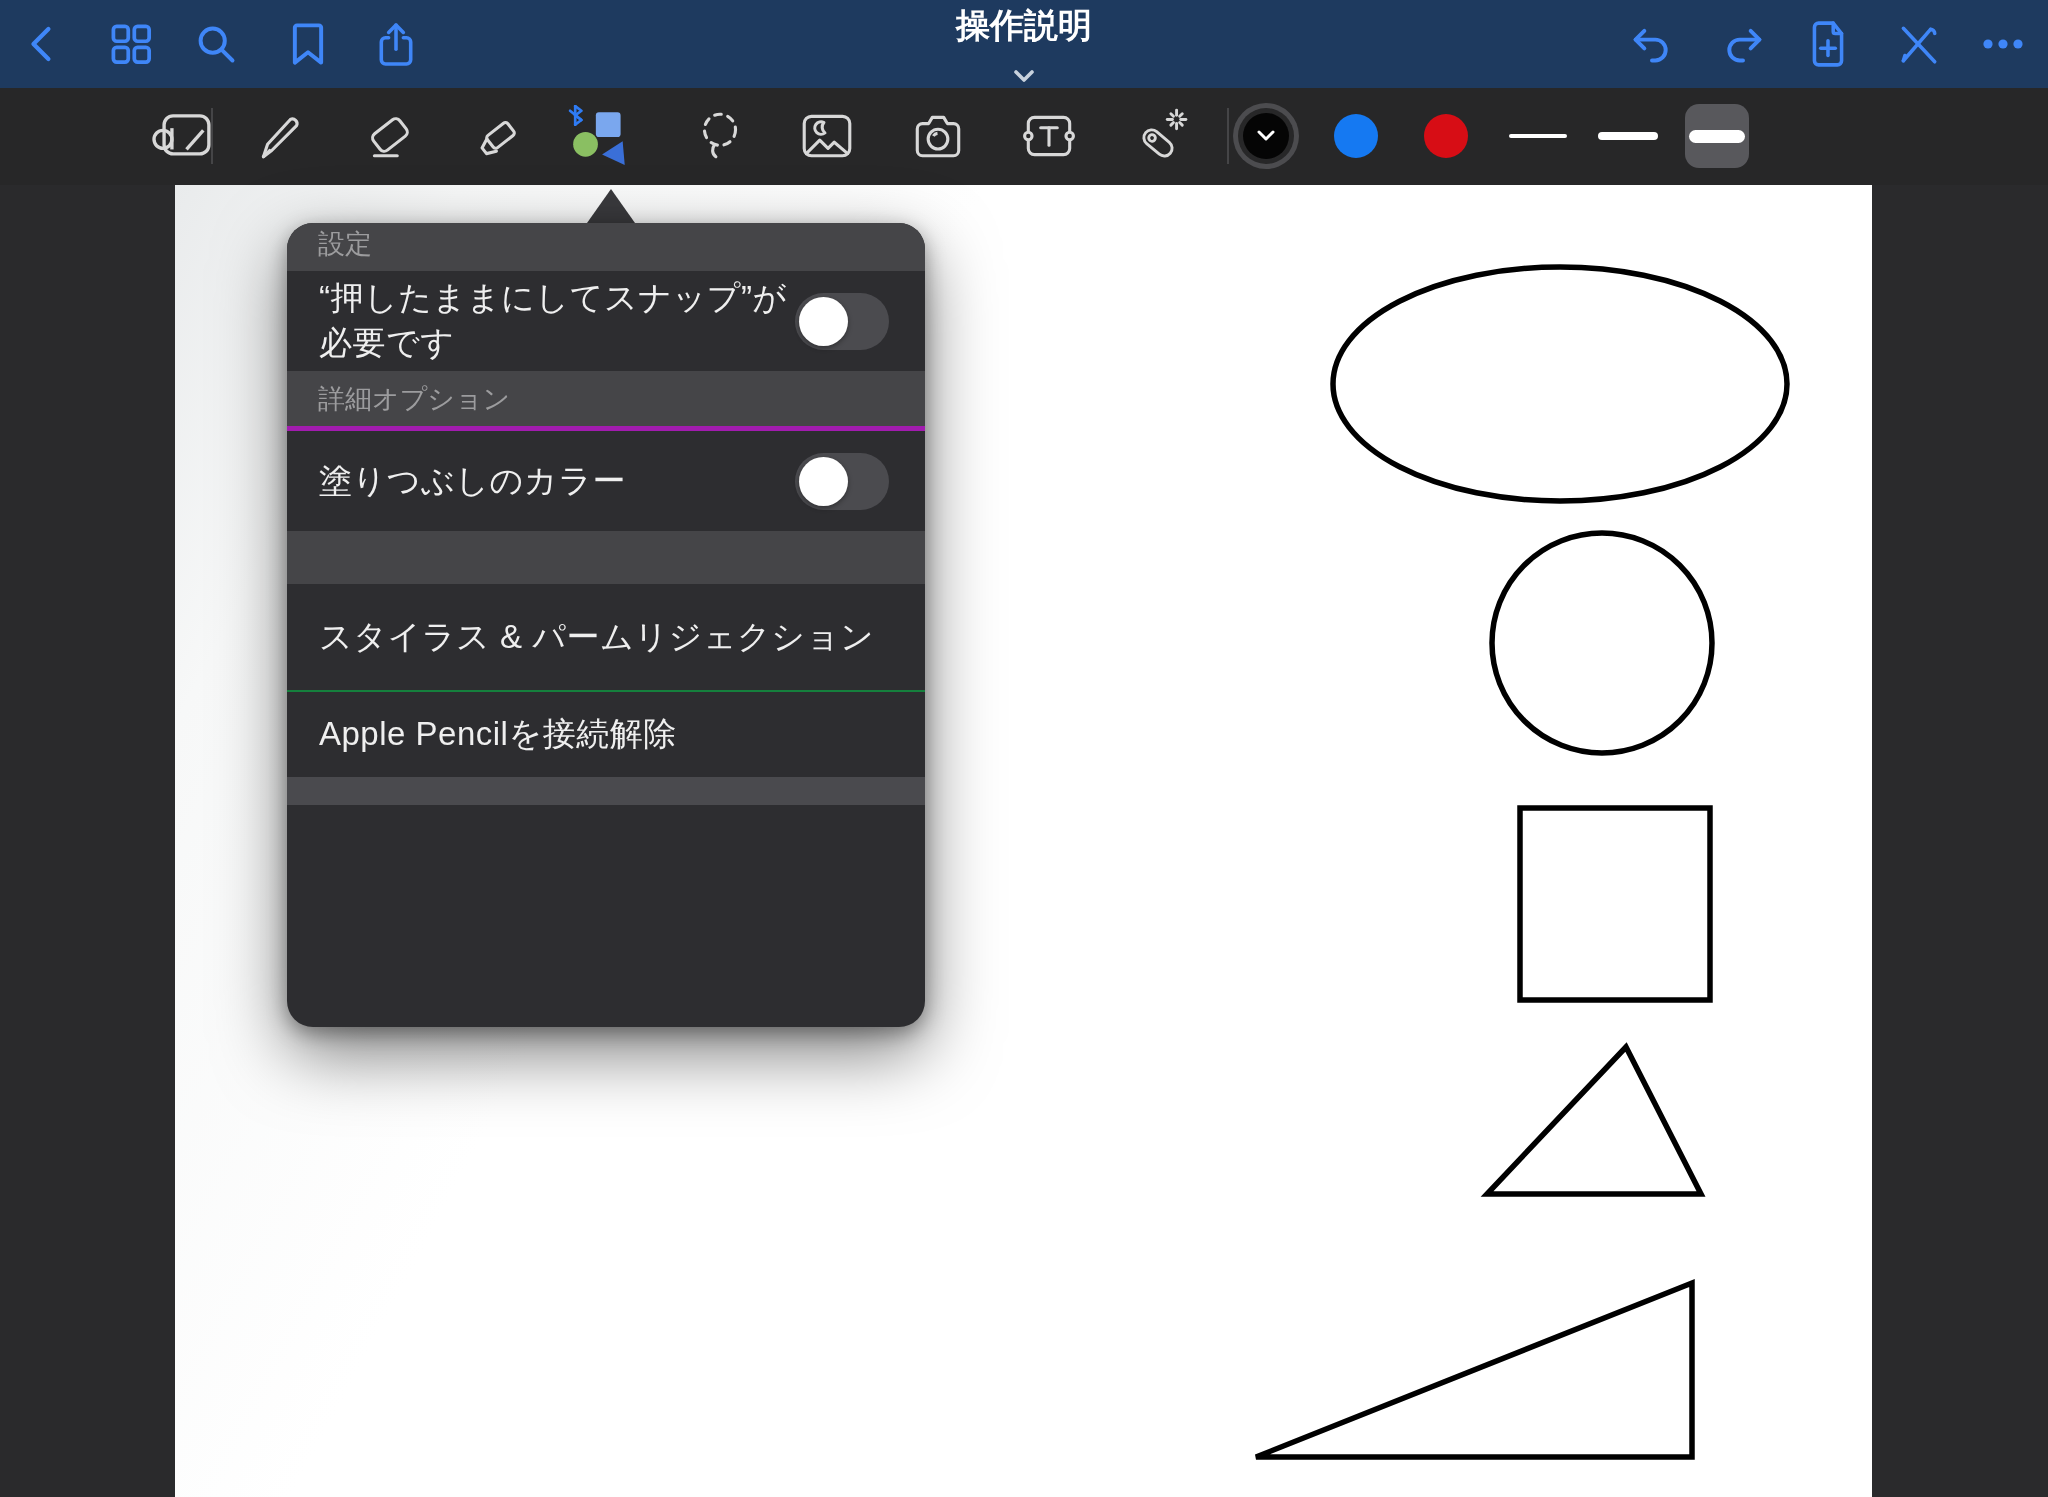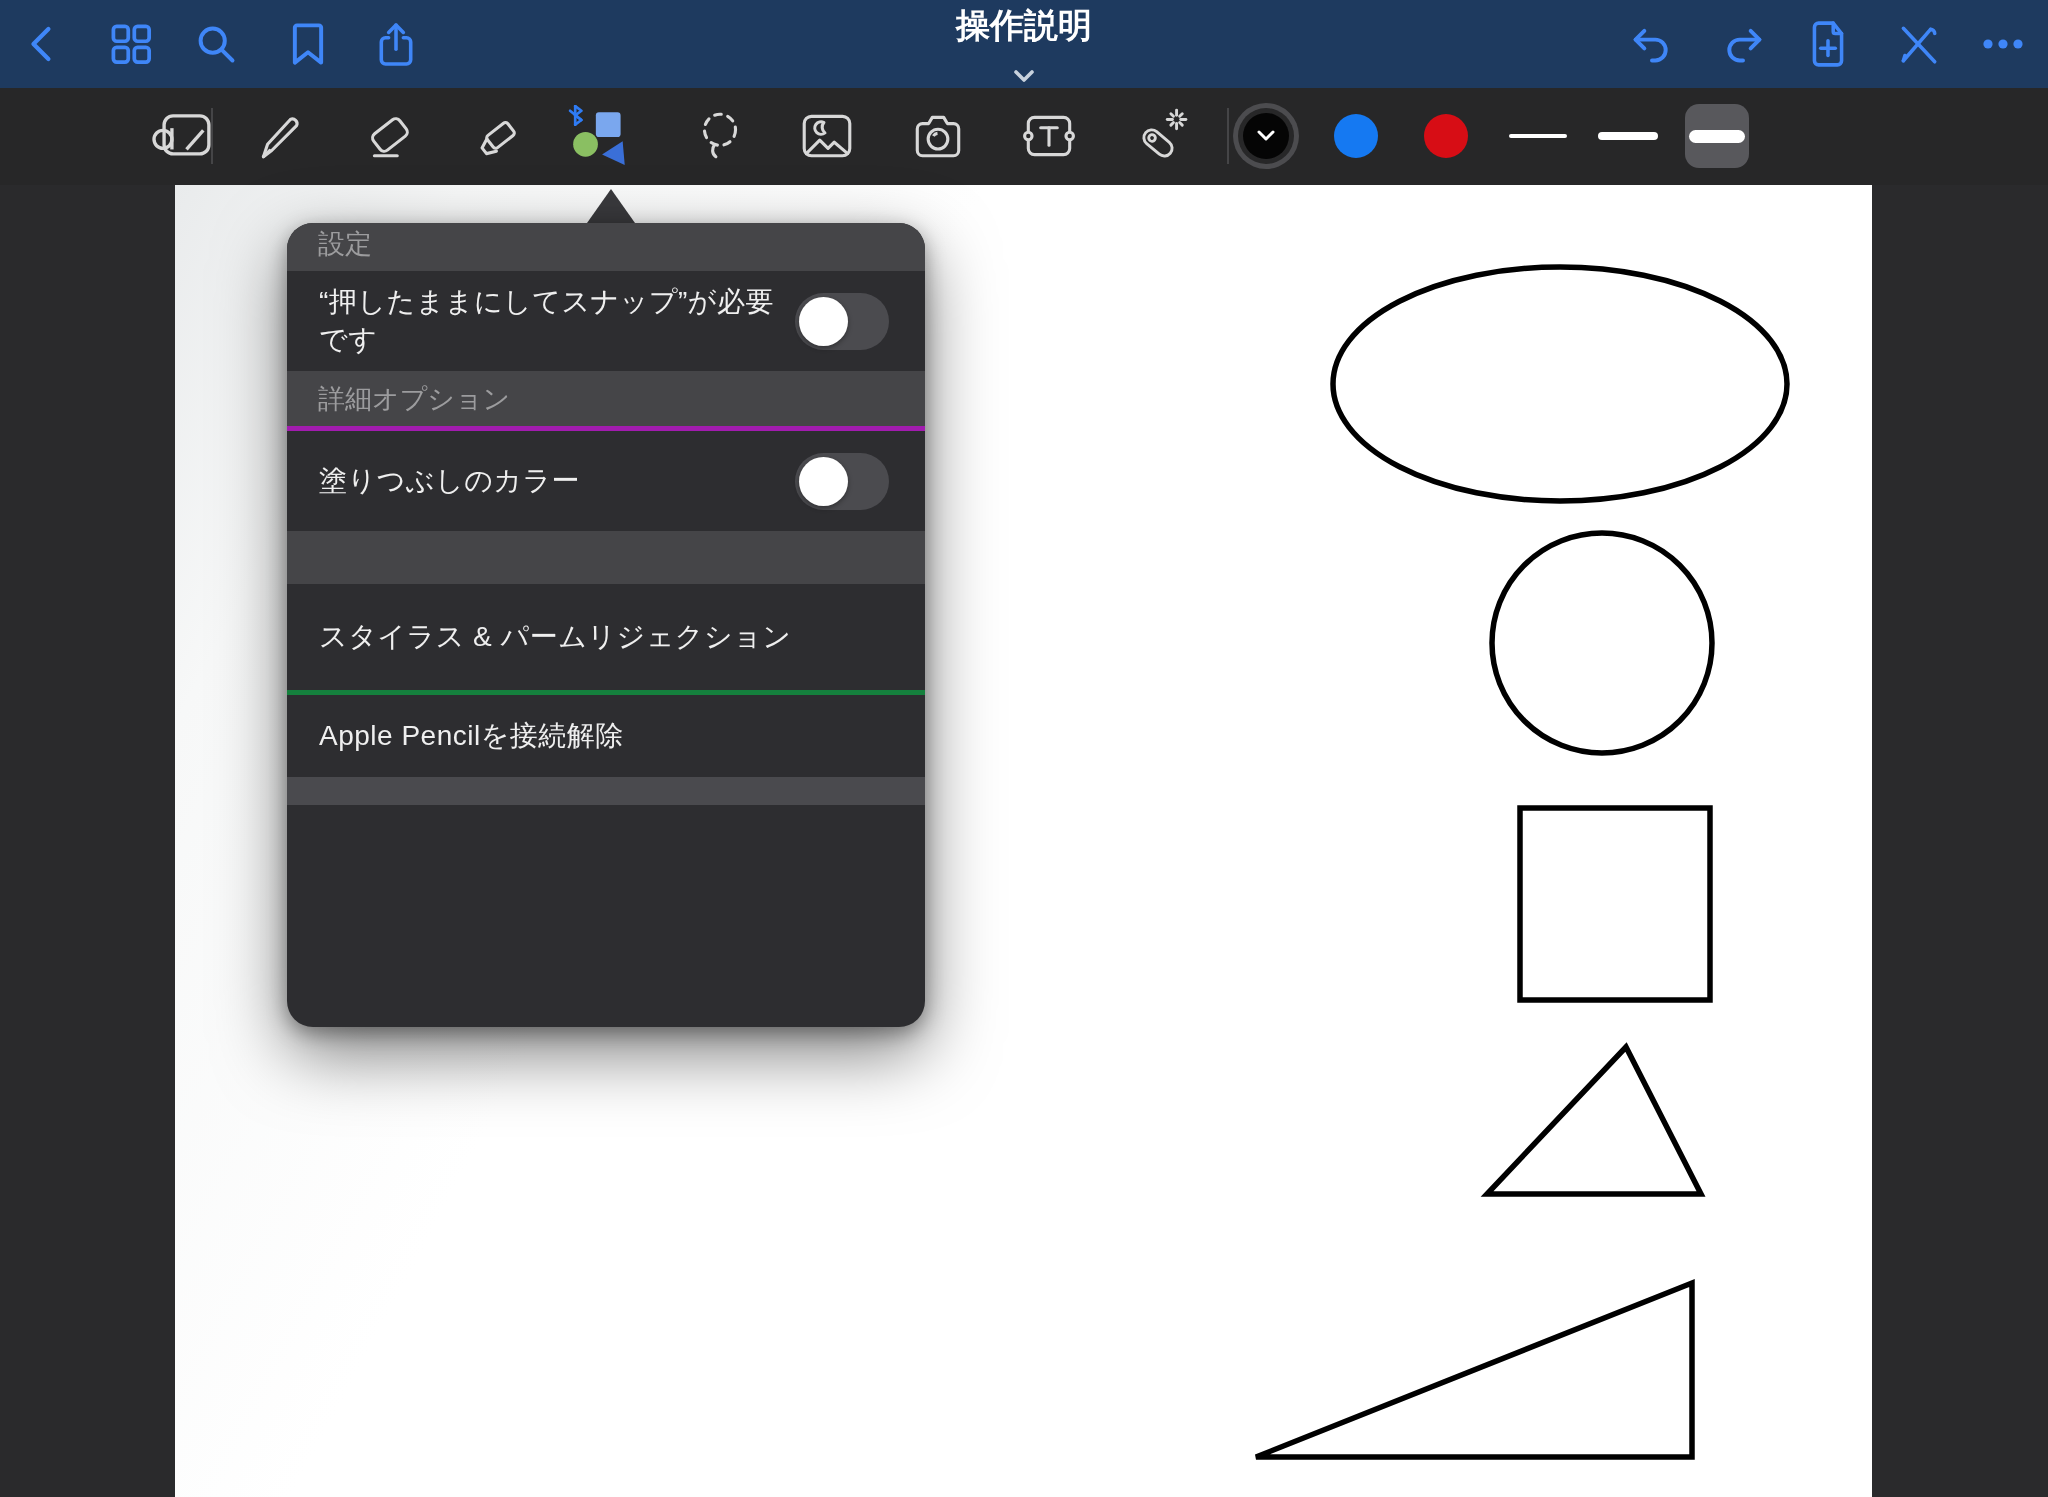--- a/index.html
+++ b/index.html
@@ -36,27 +36,27 @@
   .pop-arrow{position:absolute;left:587px;top:189px;width:0;height:0;
              border-left:24px solid transparent;border-right:24px solid transparent;
              border-bottom:34px solid #3a3a3d;}
   .pop-header{height:117px;background:#3a3a3d;display:flex;align-items:center;justify-content:center;
               font-size:34px;font-weight:700;color:#fff;}
   .pop-band{background:#454548;color:#9c9c9e;font-size:27px;display:flex;align-items:flex-end;
             padding:0 0 9px 31px;box-sizing:border-box;}
   .band-settings{height:48px;}
   .band-advanced{height:55px;}
   .pop-row{position:relative;background:#2d2d30;display:flex;align-items:center;
-           padding-left:32px;padding-right:36px;box-sizing:border-box;font-size:28px;cursor:pointer;}
+           padding-left:32px;padding-right:36px;box-sizing:border-box;font-size:33px;cursor:pointer;}
   .row1{height:100px;}
   .row2{height:105px;}
   .row3{height:105px;border-top:5px solid #a21caf;}
   .pop-spacer{height:53px;background:#454548;}
   .rowA{height:106px;}
-  .rowB{height:87px;border-top:5px solid #15803d;}
+  .rowB{height:87px;border-top:2px solid #15803d;}
   .pop-bottom{height:28px;background:#4a4a4e;}
   .row-label{flex:1;letter-spacing:.5px;}
   
   .toggle{position:relative;width:94px;height:57px;border-radius:29px;flex:0 0 auto;cursor:pointer;}
   .toggle .knob{position:absolute;top:4px;width:49px;height:49px;border-radius:50%;background:#fff;
                 box-shadow:0 2px 5px rgba(0,0,0,.35);}
   .toggle.off{background:#4b4b4f;}
   .toggle.off .knob{left:4px;}
   .toggle.on{background:#34c759;}
   .toggle.on .knob{right:4px;}

